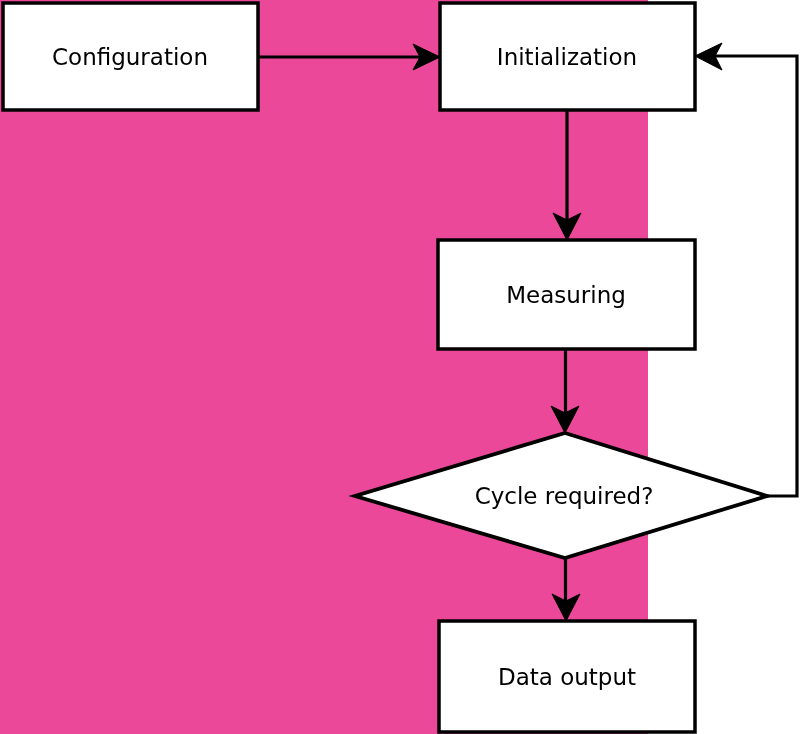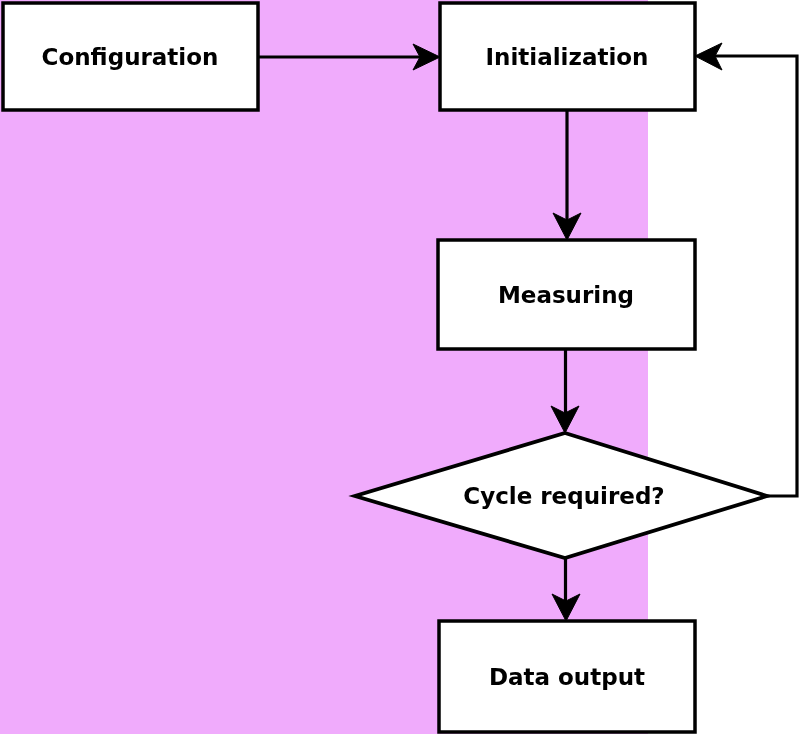--- a/index.html
+++ b/index.html
@@ -4,23 +4,22 @@
 <style>
   html, body {
     margin: 0;
     padding: 0;
     background: #ffffff;
   }
   .canvas {
     position: relative;
     width: 648px;
     height: 734px;
-    background: #f0abfc;
+    background: #ec4899;
     font-family: "DejaVu Sans", "Liberation Sans", sans-serif;
-    font-weight: bold;
   }
   svg {
     display: block;
   }
   .node-shape {
     fill: #ffffff;
     stroke: #000000;
   }
   .rect-shape {
     stroke-width: 3.5px;

